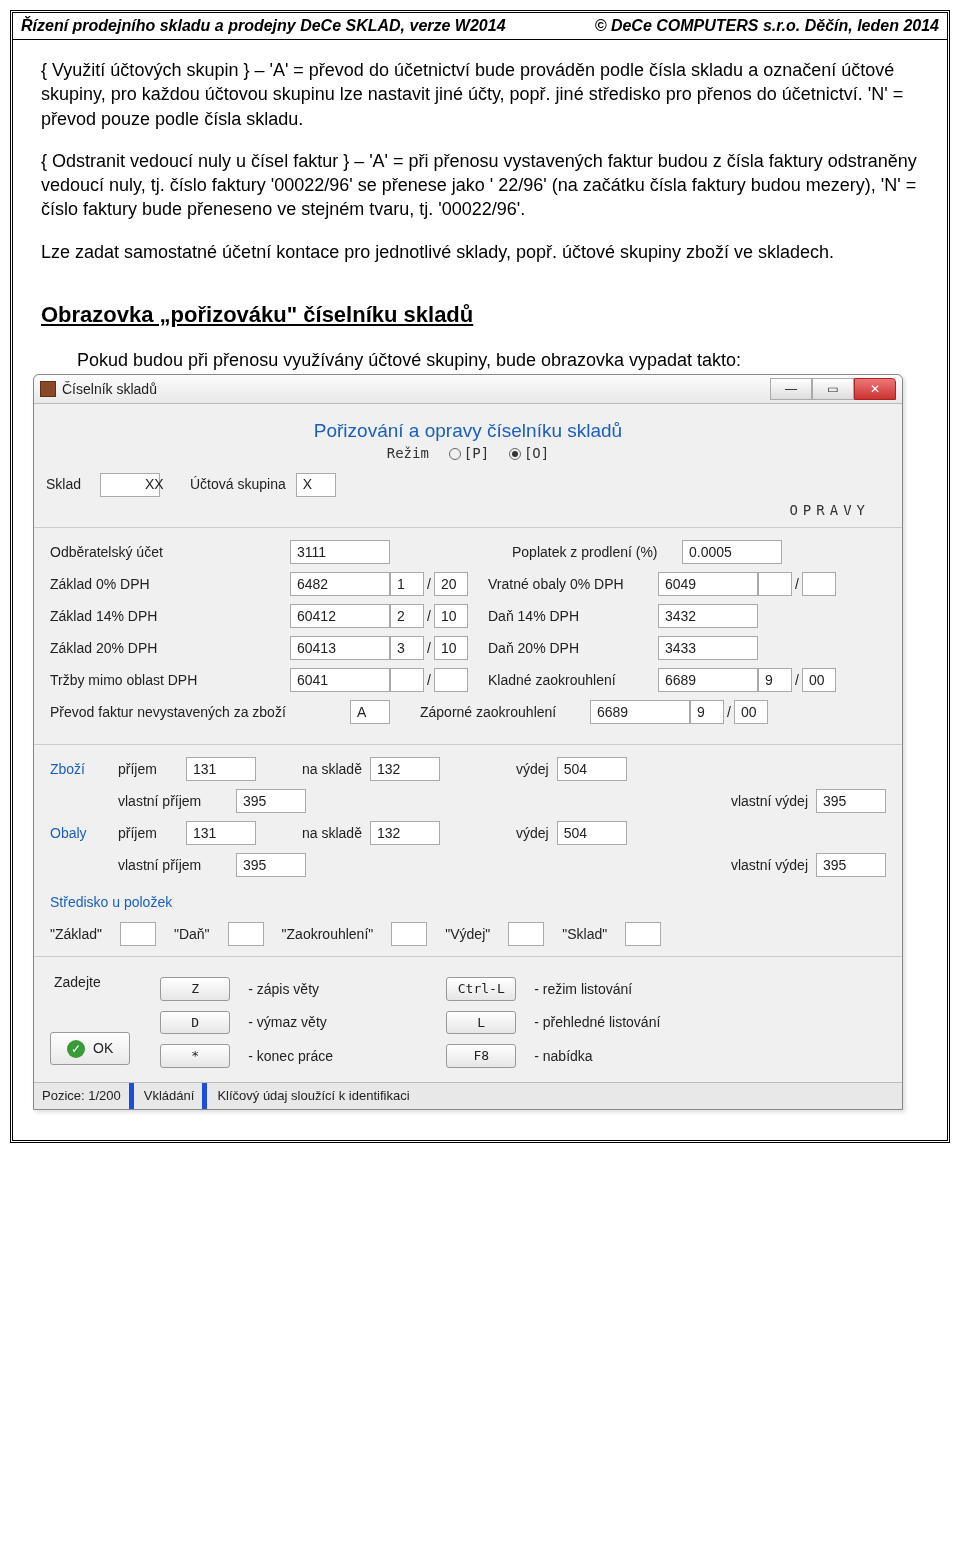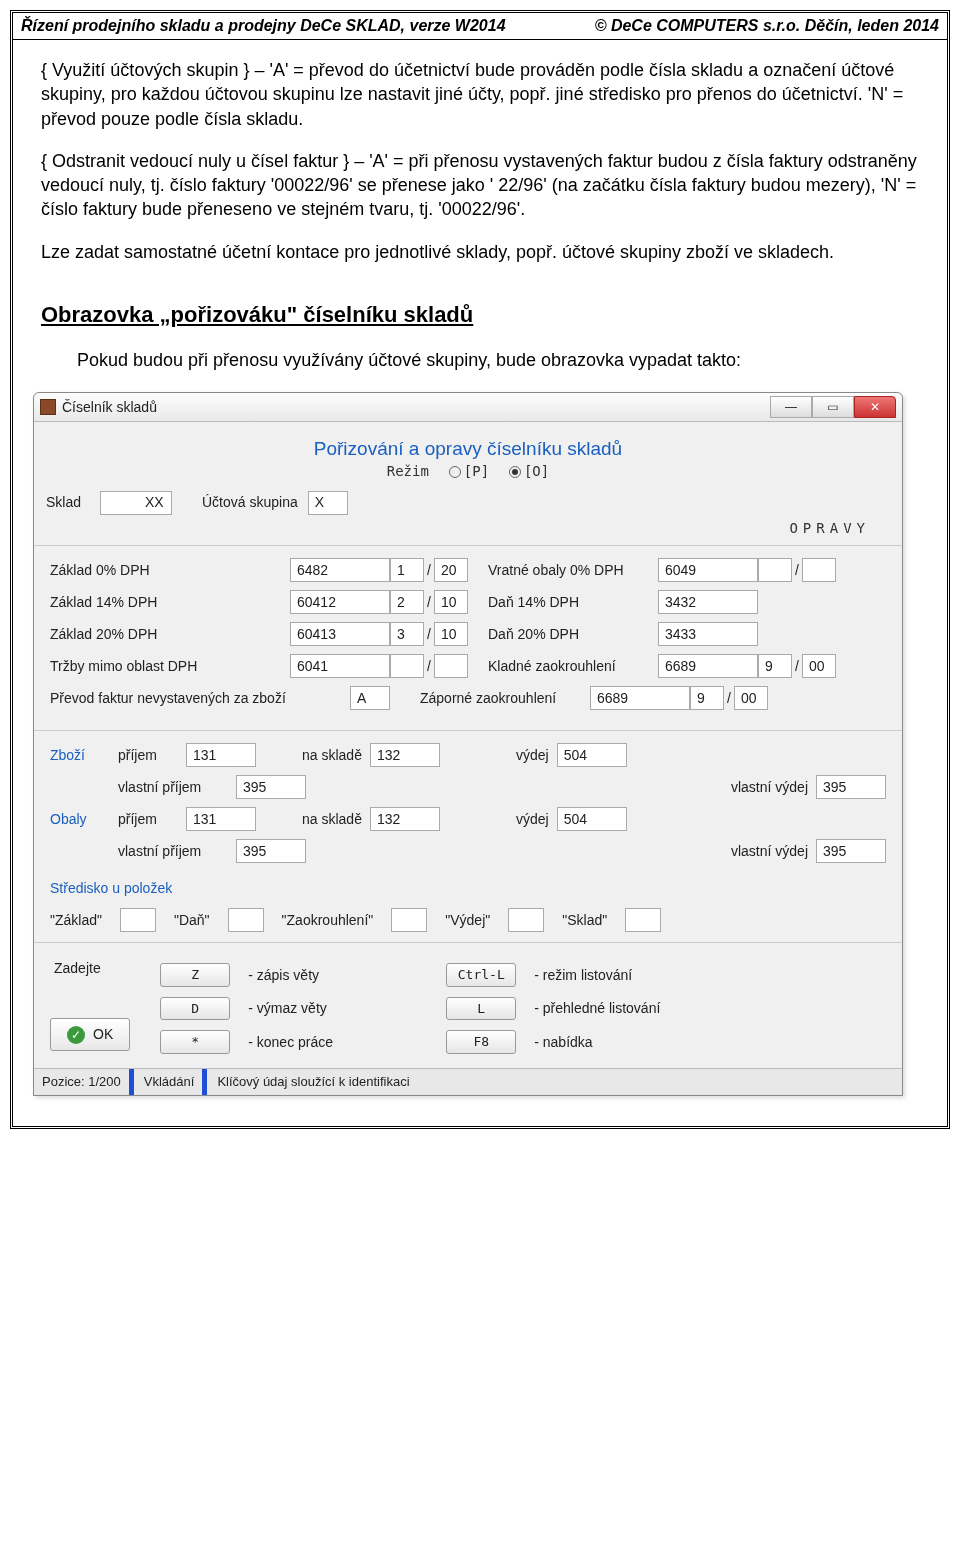--- a/index.html
+++ b/index.html
@@ -31,21 +31,21 @@
   .para { margin-bottom: 18px; }
   .para .indent { text-indent: 36px; display:block; }
   .section-title {
     font-size: 22px;
     font-weight: bold;
     text-decoration: underline;
     margin: 36px 0 18px 0;
   }
   .sub-para { text-indent: 36px; }
   
-  .win-wrap { margin: 20px 0 20px -8px; }
+  .win-wrap { margin: 2px 0 20px -8px; }
   .win {
     width: 870px;
     border: 1px solid #888;
     border-radius: 6px 6px 0 0;
     background: #f0f0f0;
     box-shadow: 2px 2px 4px rgba(0,0,0,.15);
     font-family: "Segoe UI", Tahoma, Arial, sans-serif;
     font-size: 14px;
     color: #222;
   }
@@ -145,32 +145,39 @@
             <span>Pořizování a opravy číselníku skladů</span>
             <span class="radio-group">
               <span>Režim</span>&nbsp;
               <span class="radio"></span><span>[P]</span>&nbsp;
               <span class="radio checked"></span><span>[O]</span>
             </span>
           </div>
 
           <div class="row">
             <span class="lbl" style="width:54px;">Sklad</span>
-            <span class="field" style="width:72px;padding-left:44px;">XX</span>
+            <span class="field" style="width:60px;padding-left:44px;">XX</span>
             <span style="width:30px"></span>
             <span class="lbl">Účtová skupina</span>
             <span style="width:10px"></span>
             <span class="field" style="width:40px;">X</span>
           </div>
           <div class="opravy">OPRAVY</div>
 
           <div class="hr"></div>
 
           <div class="grid">
 
+            <div class="row">
+              <span class="lbl col-lbl-l">Odběratelský účet</span>
+              <span class="field col-fld-1">3111</span>
+              <span style="width:102px"></span>
+              <span class="lbl col-lbl-r">Poplatek z prodlení (%)</span>
+              <span class="field col-fld-1">0.0005</span>
+            </div>
 
             <div class="row">
               <span class="lbl col-lbl-l">Základ 0% DPH</span>
               <span class="field col-fld-1">6482</span>
               <span class="field col-fld-s">1</span>
               <span class="col-slash">/</span>
               <span class="field col-fld-s">20</span>
               <span class="lbl col-lbl-r">Vratné obaly 0% DPH</span>
               <span class="field col-fld-1">6049</span>
               <span class="field col-fld-s"></span>

